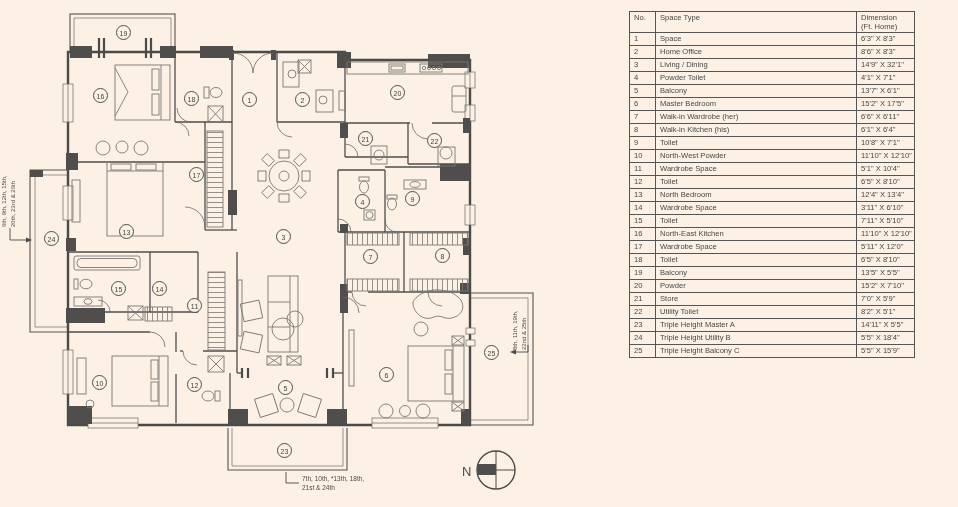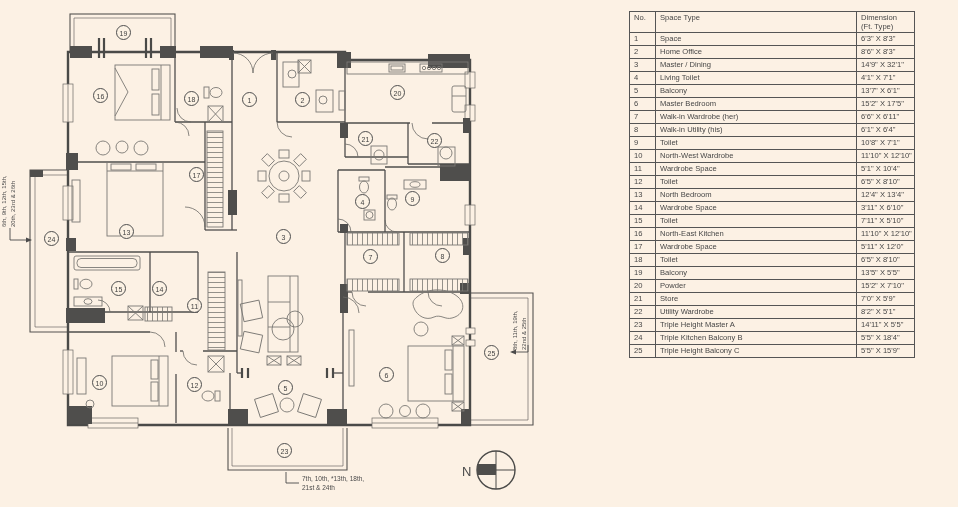--- a/index.html
+++ b/index.html
@@ -381,72 +381,72 @@
 <table class="space-table">
   <colgroup>
       <col class="c-no">
       <col class="c-space">
       <col class="c-dim">
     </colgroup>
   <thead>
     <tr>
       <th>No.</th>
       <th>Space Type</th>
-      <th>Dimension (Ft. Type)</th>
+      <th>Dimension (Ft. Home)</th>
     </tr>
   </thead>
   <tbody>
       <tr>
         <td>1</td>
         <td>Space</td>
         <td>6'3" X 8'3"</td>
       </tr>
       <tr>
         <td>2</td>
         <td>Home Office</td>
         <td>8'6" X 8'3"</td>
       </tr>
       <tr>
         <td>3</td>
-        <td>Master / Dining</td>
+        <td>Living / Dining</td>
         <td>14'9" X 32'1"</td>
       </tr>
       <tr>
         <td>4</td>
-        <td>Living Toilet</td>
+        <td>Powder Toilet</td>
         <td>4'1" X 7'1"</td>
       </tr>
       <tr>
         <td>5</td>
         <td>Balcony</td>
         <td>13'7" X 6'1"</td>
       </tr>
       <tr>
         <td>6</td>
         <td>Master Bedroom</td>
         <td>15'2" X 17'5"</td>
       </tr>
       <tr>
         <td>7</td>
         <td>Walk-in Wardrobe (her)</td>
         <td>6'6" X 6'11"</td>
       </tr>
       <tr>
         <td>8</td>
-        <td>Walk-in Utility (his)</td>
+        <td>Walk-in Kitchen (his)</td>
         <td>6'1" X 6'4"</td>
       </tr>
       <tr>
         <td>9</td>
         <td>Toilet</td>
         <td>10'8" X 7'1"</td>
       </tr>
       <tr>
         <td>10</td>
-        <td>North-West Wardrobe</td>
+        <td>North-West Powder</td>
         <td>11'10" X 12'10"</td>
       </tr>
       <tr>
         <td>11</td>
         <td>Wardrobe Space</td>
         <td>5'1" X 10'4"</td>
       </tr>
       <tr>
         <td>12</td>
         <td>Toilet</td>
@@ -492,31 +492,31 @@
         <td>Powder</td>
         <td>15'2" X 7'10"</td>
       </tr>
       <tr>
         <td>21</td>
         <td>Store</td>
         <td>7'0" X 5'9"</td>
       </tr>
       <tr>
         <td>22</td>
-        <td>Utility Wardrobe</td>
+        <td>Utility Toilet</td>
         <td>8'2" X 5'1"</td>
       </tr>
       <tr>
         <td>23</td>
         <td>Triple Height Master A</td>
         <td>14'11" X 5'5"</td>
       </tr>
       <tr>
         <td>24</td>
-        <td>Triple Kitchen Balcony B</td>
+        <td>Triple Height Utility B</td>
         <td>5'5" X 18'4"</td>
       </tr>
       <tr>
         <td>25</td>
         <td>Triple Height Balcony C</td>
         <td>5'5" X 15'9"</td>
       </tr>
     </tbody>
 </table>
 

